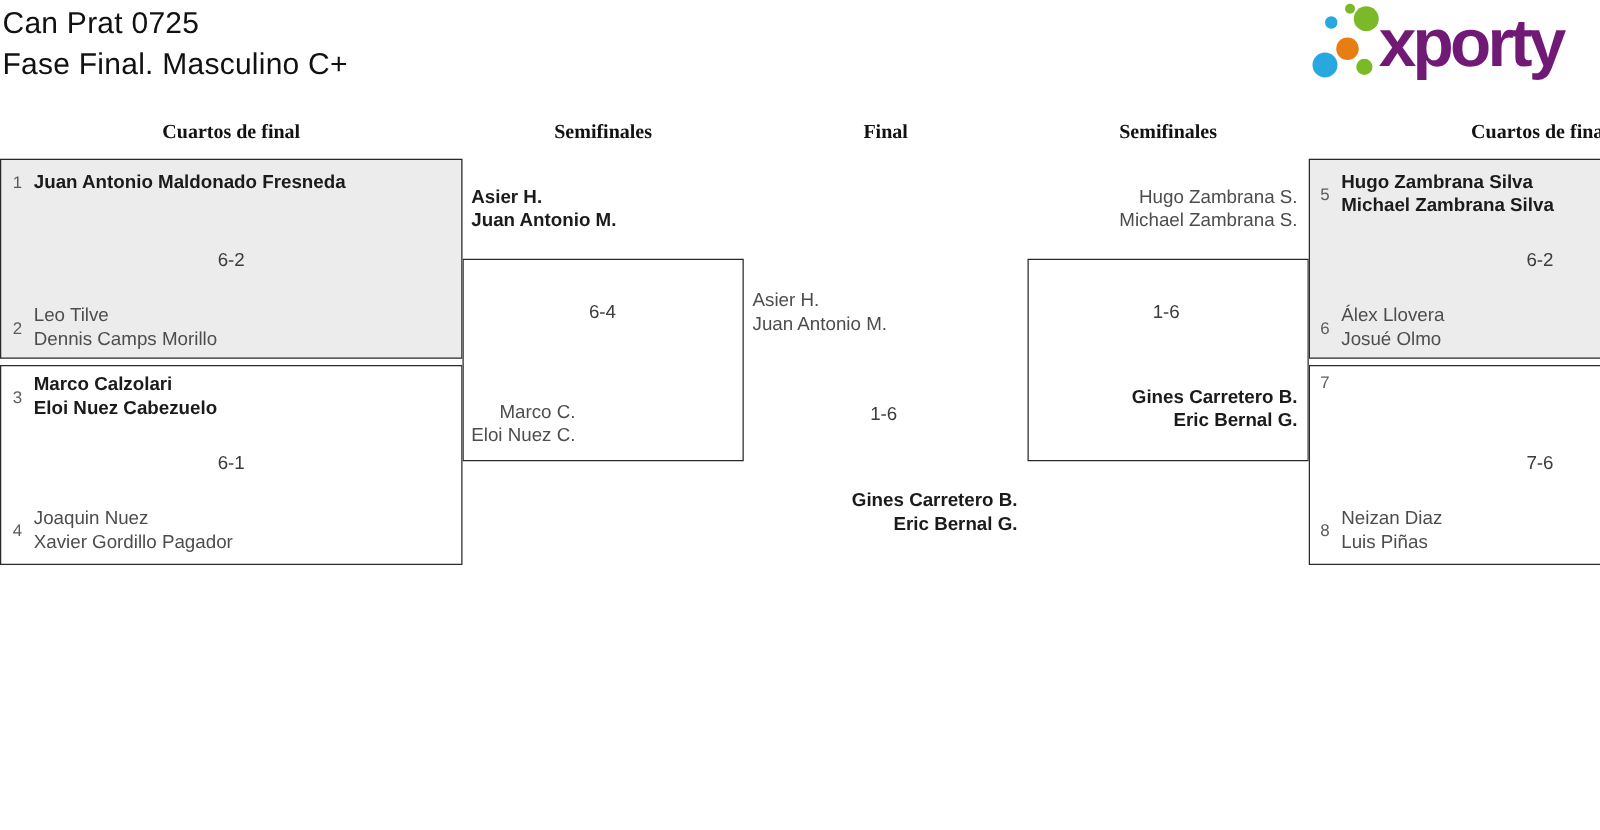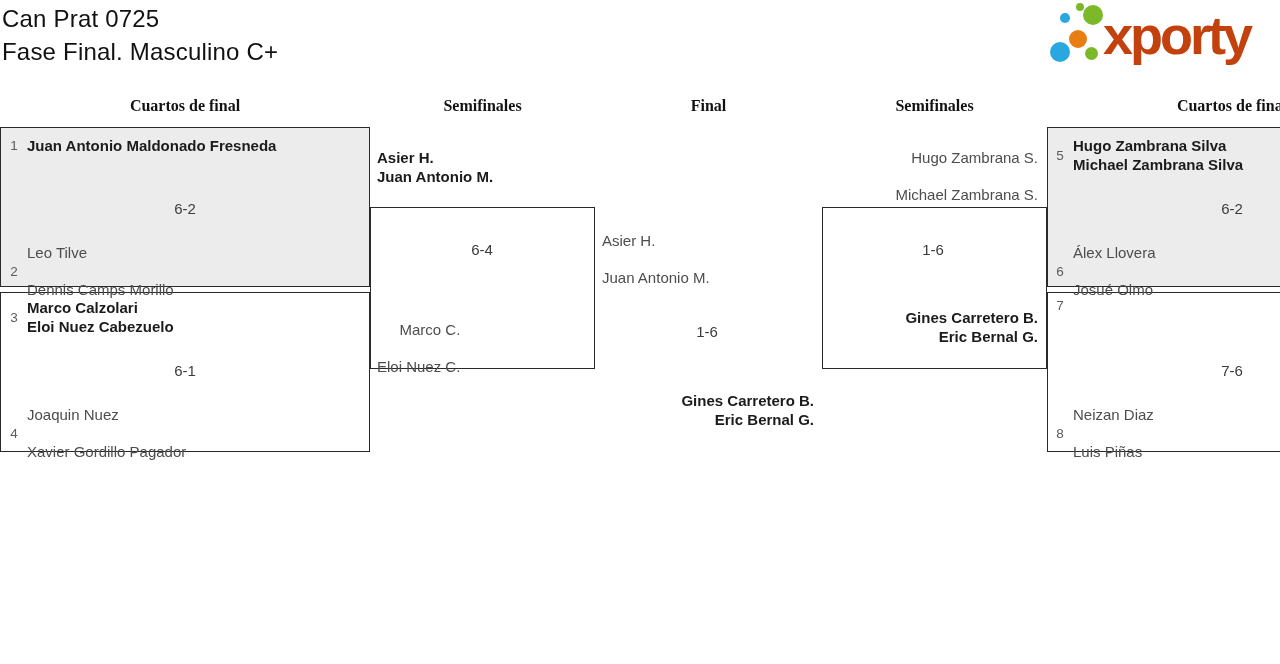--- a/index.html
+++ b/index.html
@@ -14,21 +14,21 @@
     font-size:24px;font-weight:400;line-height:33px;color:#111;
     letter-spacing:0.2px;
   }
 
   
   .logo{position:absolute;left:1045px;top:0;width:235px;height:80px;}
   .dot{position:absolute;border-radius:50%;}
   .logo-text{
     position:absolute;left:58px;top:4px;
     font-size:54px;font-weight:800;letter-spacing:-3px;
-    color:#c2410c;
+    color:#701a75;
   }
 
   .col-header{
     position:absolute;top:97px;height:20px;
     font-size:16px;font-weight:700;color:#121212;
     text-align:center;white-space:nowrap;font-family:Liberation Serif, serif;
   }
 
   .box{
     position:absolute;box-sizing:border-box;
@@ -37,21 +37,21 @@
   .box.shaded{background:#ececec;}
 
   .participant{position:absolute;display:flex;white-space:nowrap;}
   .participant .seed{
     width:16px;min-width:16px;margin-right:5px;
     font-size:13.5px;color:#5c5c5c;text-align:center;align-self:center;
   }
   .names{display:flex;flex-direction:column;font-size:15px;line-height:19px;}
   .names .line{display:block;}
   .winner .names{font-weight:700;color:#1b1b1b;}
-  .loser  .names{color:#4d4d4d;gap:18px;}
+  .loser  .names{color:#4d4d4d;}
   .ar{justify-content:flex-end;}
   .ar .names{align-items:flex-end;text-align:right;}
 
   .score{
     position:absolute;font-size:15px;color:#3c3c3c;
     text-align:center;white-space:nowrap;
   }
 </style>
 </head>
 <body>

